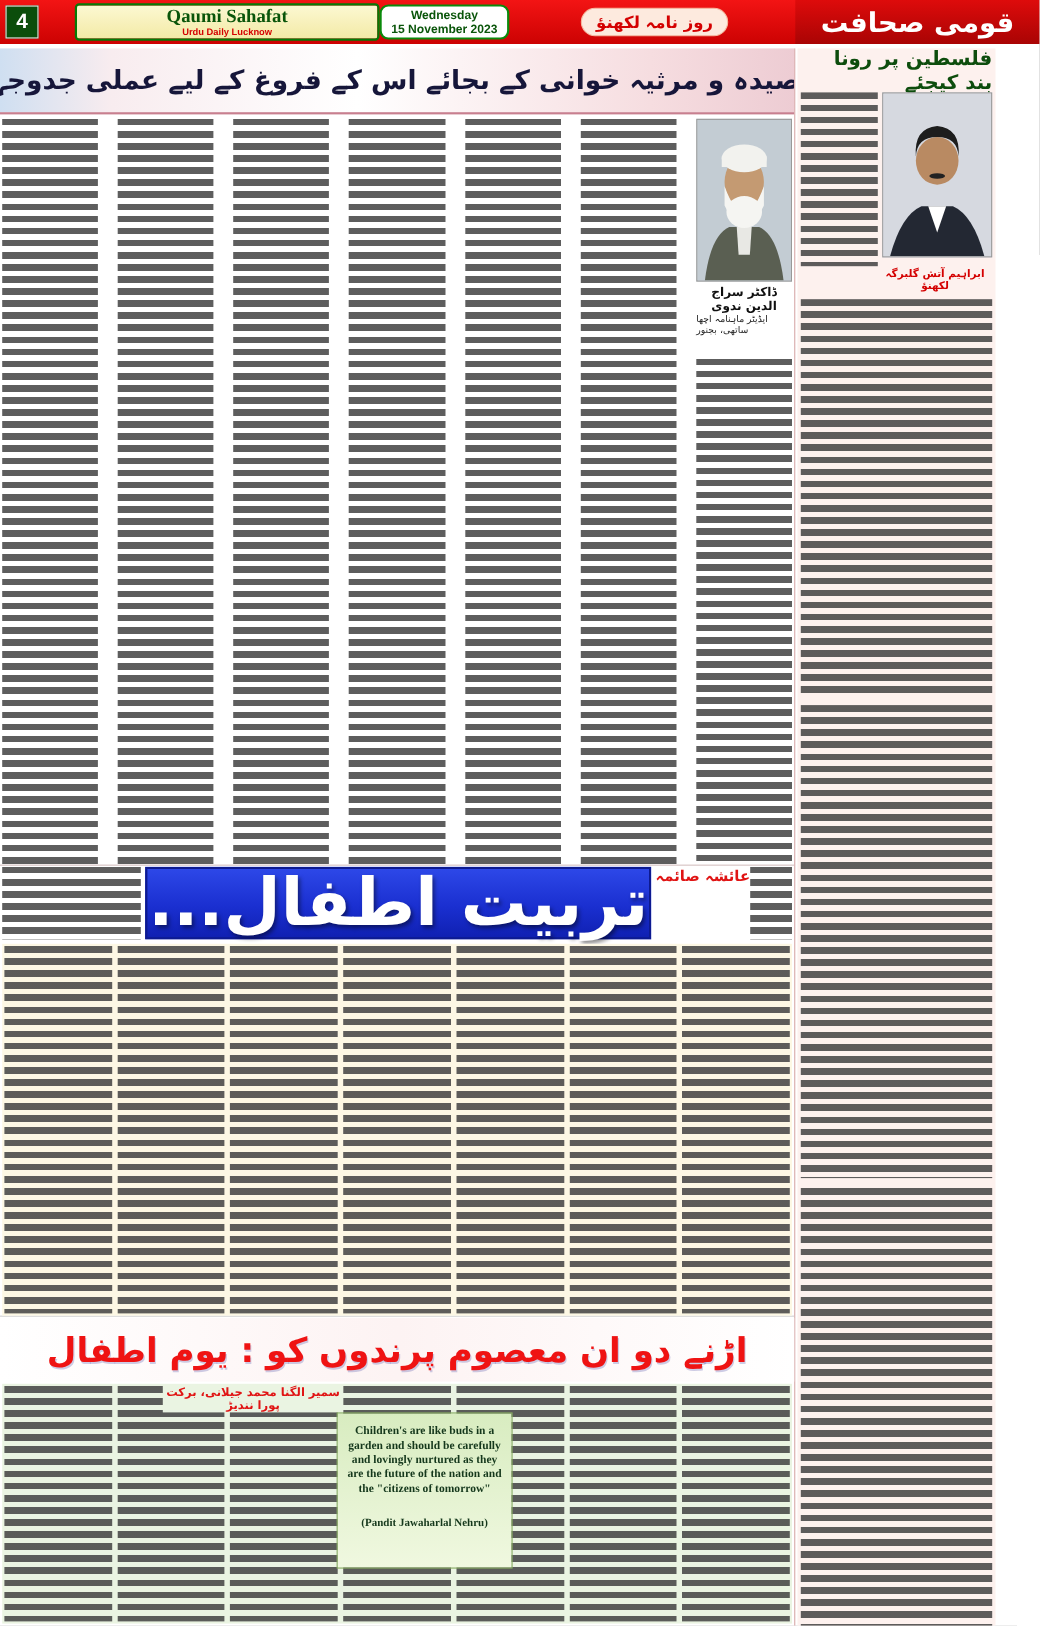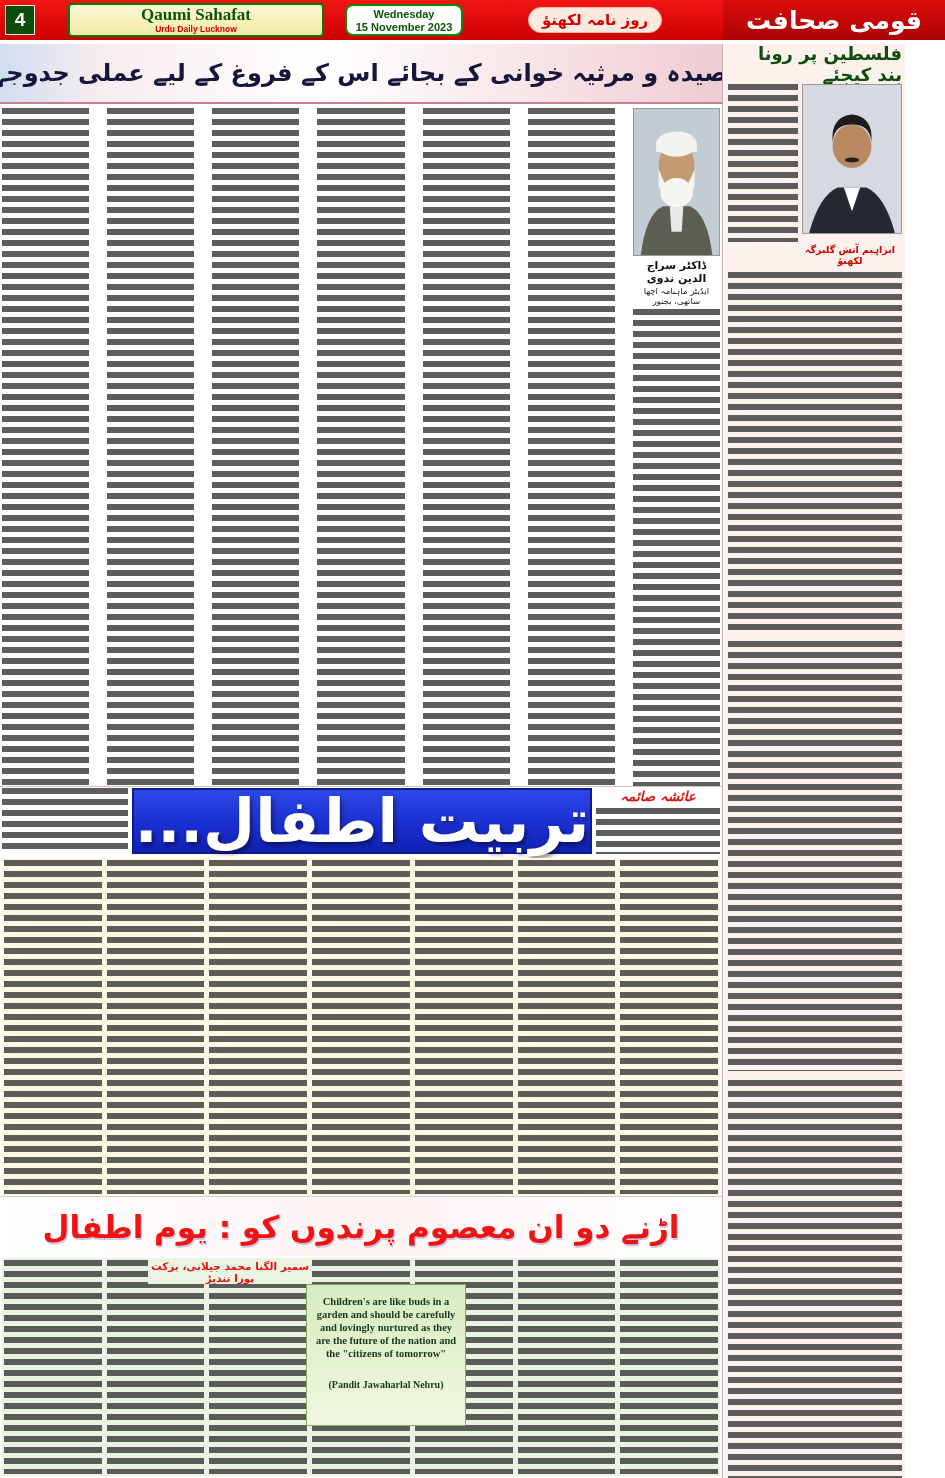--- a/index.html
+++ b/index.html
@@ -6,21 +6,21 @@
   body { background:#8a8a8a; font-family:"Liberation Sans", sans-serif; }
   .page { position:relative; width:945px; height:1478px; background:#ffffff; margin:0 auto; overflow:hidden; }
   .ur { font-family:"DejaVu Sans", sans-serif; direction:rtl; }
 
   
   .masthead { position:absolute; left:0; top:0; width:945px; height:40px;
               background:linear-gradient(180deg,#f31414,#cc0202); }
   .pagenum { position:absolute; left:5px; top:5px; width:30px; height:30px; background:#0b4d0b;
              color:#fff; font-weight:bold; font-size:19px; display:flex; align-items:center;
              justify-content:center; border:1px solid #e8e8e8; }
-  .brandbox { position:absolute; left:68px; top:3px; width:256px; height:34px;
+  .brandbox { position:absolute; left:68px; top:3px; width:277px; height:34px;
               background:linear-gradient(180deg,#fcf8d2,#f3eaa6); border:2px solid #067a06;
               border-radius:4px; text-align:center; padding-top:1px; }
   .brand-en { color:#0a550a; font-family:"Liberation Serif", serif; font-weight:bold; font-size:17px; line-height:18px; }
   .brand-sub { color:#d40000; font-weight:bold; font-size:8.5px; line-height:10px; }
   .datebox { position:absolute; left:345px; top:4px; width:118px; height:32px; background:#ffffff;
              border:2px solid #0a8a0a; border-radius:8px; color:#0a550a; font-weight:bold;
              font-size:11px; text-align:center; padding-top:2px; line-height:13px; }
   .urdubox { position:absolute; left:528px; top:7px; width:134px; height:26px; background:#fdeade;
              border:1px solid #f5b9a0; border-radius:13px; color:#d40000; font-size:15px;
              font-weight:bold; display:flex; align-items:center; justify-content:center; }
@@ -59,31 +59,31 @@
   .rc-body .b3 { flex:1; }
 
   
   .main-grid { position:absolute; left:2px; top:108px; width:718px; height:678px; display:grid;
                grid-template-columns:repeat(7,1fr); gap:18px; direction:rtl; }
   .main-grid .col { height:100%; }
   .author-col { display:flex; flex-direction:column; }
   .photo-box { height:148px; border:1px solid #999; background:#c3ccd3; }
   .photo-box svg { width:100%; height:100%; display:block; }
   .author-name { font-size:11px; font-weight:bold; color:#101010; text-align:center; padding:3px 0 1px; line-height:13px; }
-  .author-title { font-size:8.5px; color:#222; text-align:center; padding-bottom:3px; line-height:10px; }
+  .author-title { font-size:8.5px; color:#222; text-align:left; padding-bottom:20px; line-height:10px; }
   .author-col .stripes { flex:1; }
 
   
   .mid-band { position:absolute; left:2px; top:788px; width:718px; height:66px; display:flex; gap:4px; }
   .mid-band .left-fill { width:126px; }
   .blue-banner { width:460px; background:linear-gradient(180deg,#2e49e9 0%,#1a2fd0 55%,#0f1fb0 100%);
                  display:flex; align-items:center; justify-content:center;
                  box-shadow:inset 0 0 0 2px #0d1a90; }
   .blue-banner .txt { color:#fff; font-size:60px; font-weight:bold; text-shadow:2px 3px 4px rgba(0,0,0,.45); white-space:nowrap; }
-  .by-col { flex:1; display:flex; flex-direction:column;font-style:italic; }
+  .by-col { flex:1; display:flex; flex-direction:row; }
   .by-name { color:#e01414; font-weight:bold; font-size:13.5px; text-align:center; height:20px; }
   .by-col .stripes { flex:1; }
 
   .mid-body { position:absolute; left:2px; top:858px; width:718px; height:338px; background:#fdf8e4;
               display:grid; grid-template-columns:repeat(7,1fr); gap:5px; padding:2px; }
 
   
   .bottom-headline-band { position:absolute; left:0; top:1198px; width:722px; height:58px; display:flex;
                           align-items:center; justify-content:center;
                           background:linear-gradient(90deg,#ffffff,#fdf3f3,#ffffff); overflow:hidden; }

